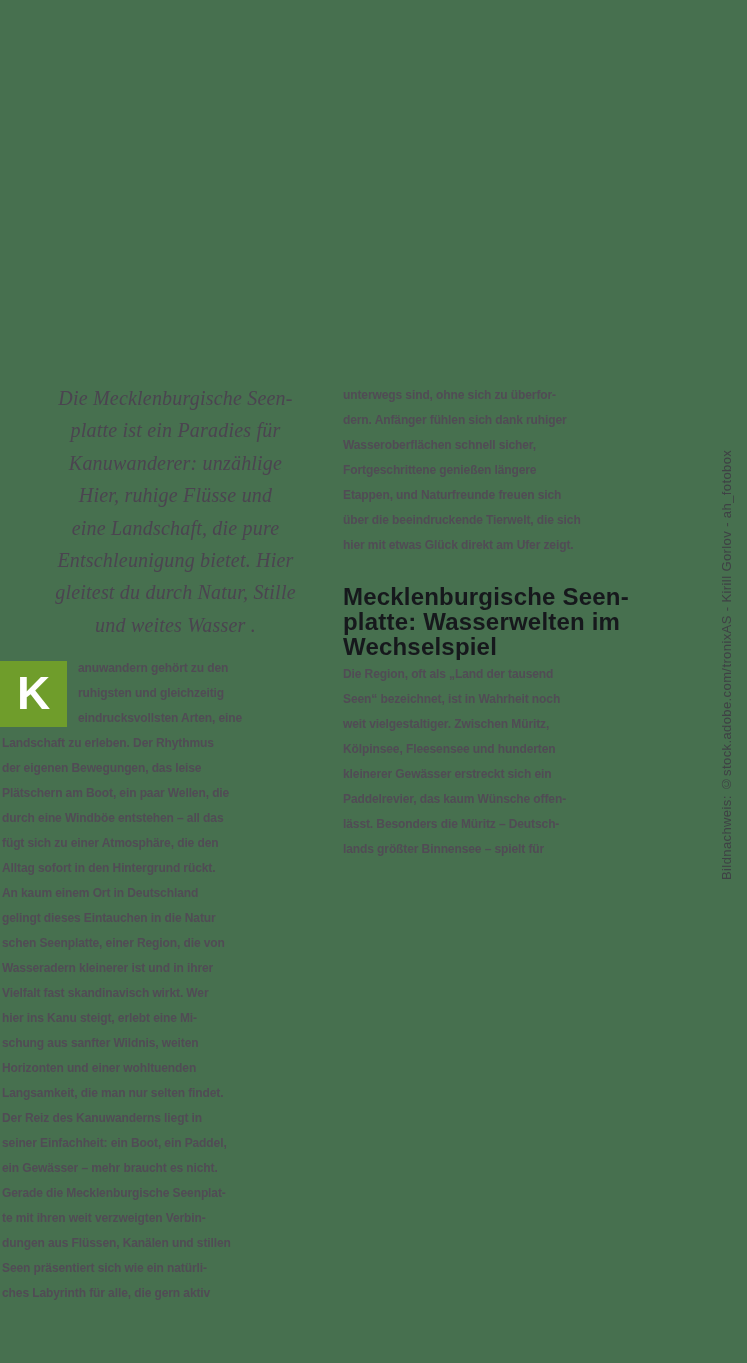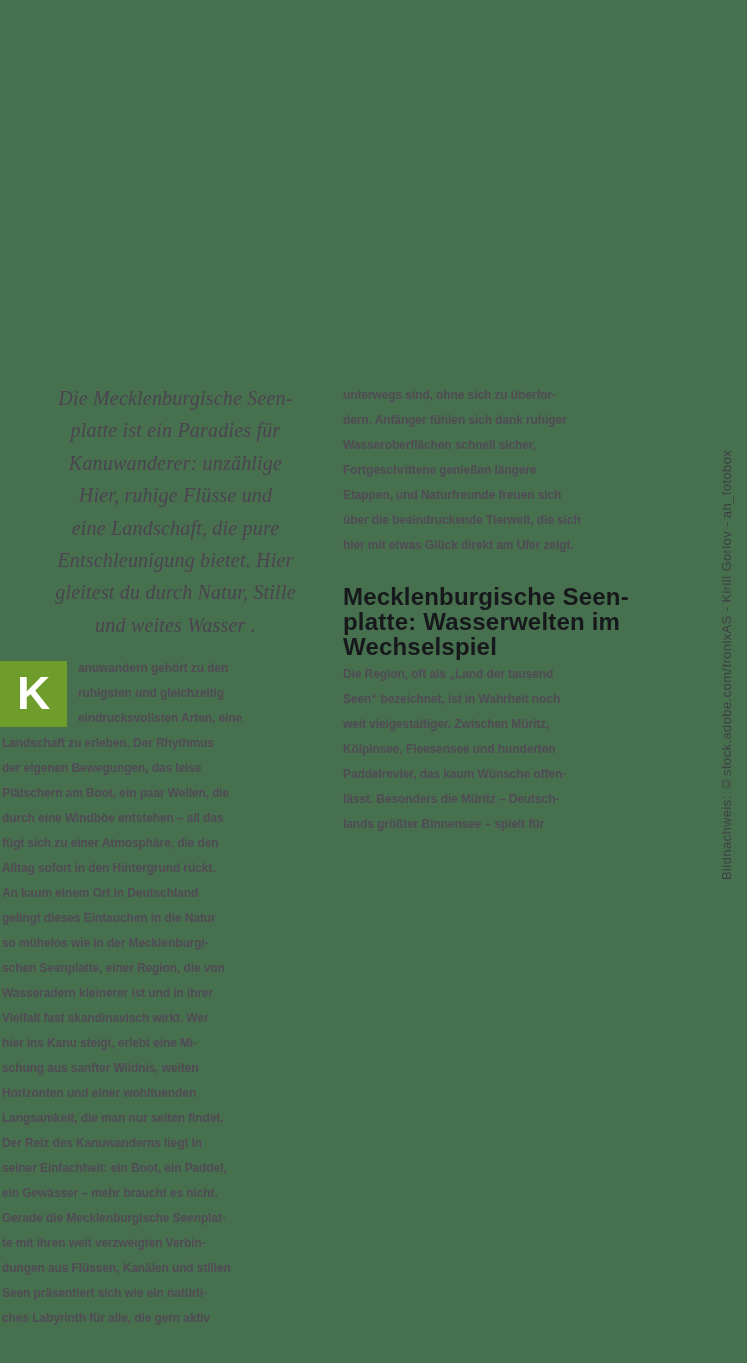--- a/index.html
+++ b/index.html
@@ -106,21 +106,20 @@
       </div>
     <div class="body-par">
         <div>Landschaft zu erleben. Der Rhythmus</div>
         <div>der eigenen Bewegungen, das leise</div>
         <div>Plätschern am Boot, ein paar Wellen, die</div>
         <div>durch eine Windböe entstehen – all das</div>
         <div>fügt sich zu einer Atmosphäre, die den</div>
         <div>Alltag sofort in den Hintergrund rückt.</div>
         <div>An kaum einem Ort in Deutschland</div>
         <div>gelingt dieses Eintauchen in die Natur</div>
-        <div>so mühelos wie in der Mecklenburgi-</div>
         <div>schen Seenplatte, einer Region, die von</div>
         <div>Wasseradern kleinerer ist und in ihrer</div>
         <div>Vielfalt fast skandinavisch wirkt. Wer</div>
         <div>hier ins Kanu steigt, erlebt eine Mi-</div>
         <div>schung aus sanfter Wildnis, weiten</div>
         <div>Horizonten und einer wohltuenden</div>
         <div>Langsamkeit, die man nur selten findet.</div>
       </div>
     <div class="body-par par-gap">
         <div>Der Reiz des Kanuwanderns liegt in</div>
@@ -147,20 +146,21 @@
     <div class="heading">
         <div>Mecklenburgische Seen-</div>
         <div>platte: Wasserwelten im</div>
         <div>Wechselspiel</div>
       </div>
     <div class="body-par after-heading">
         <div>Die Region, oft als „Land der tausend</div>
         <div>Seen“ bezeichnet, ist in Wahrheit noch</div>
         <div>weit vielgestaltiger. Zwischen Müritz,</div>
         <div>Kölpinsee, Fleesensee und hunderten</div>
+        <div>kleinerer Gewässer erstreckt sich ein</div>
         <div>Paddelrevier, das kaum Wünsche offen-</div>
         <div>lässt. Besonders die Müritz – Deutsch-</div>
         <div>lands größter Binnensee – spielt für</div>
       </div>
   </div>
 
   <div class="credit">Bildnachweis: ©stock.adobe.com/tronixAS - Kirill Gorlov - ah_fotobox</div>
 
 </div>
 

